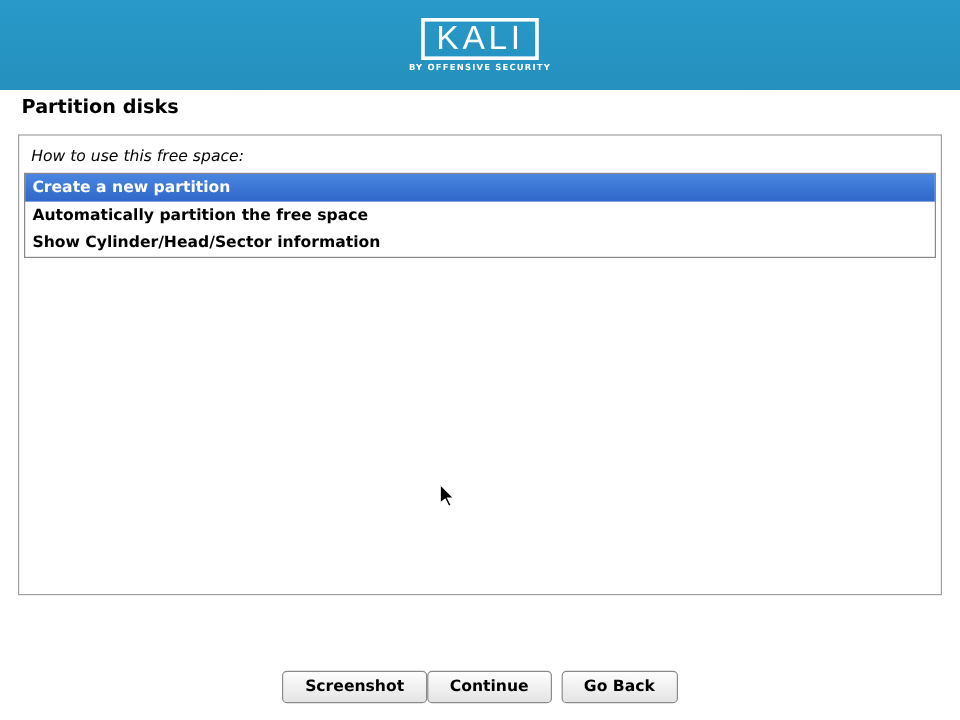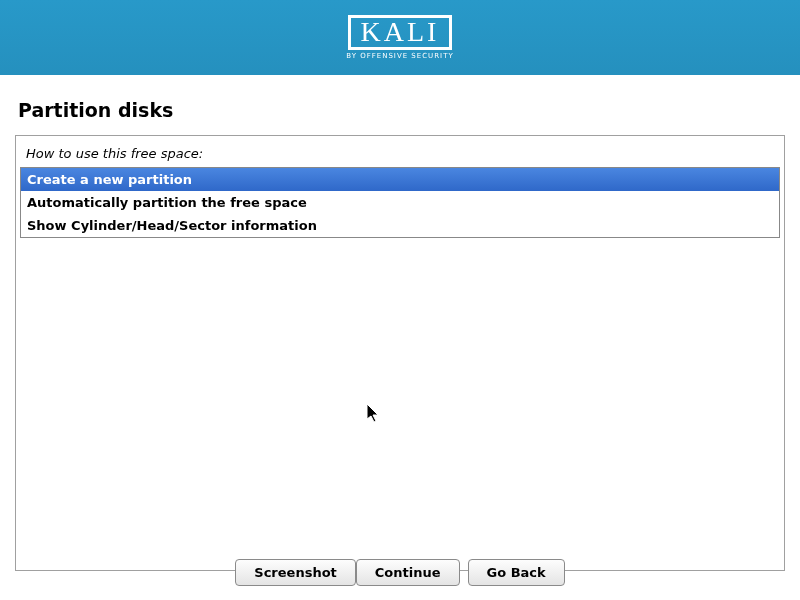--- a/index.html
+++ b/index.html
@@ -25,39 +25,40 @@
       padding: 0px 10px 1px 10px;
       display: inline-block;
       text-align: center;
       line-height: 1;
     }
     .logo-text {
       color: #fff;
       font-weight: 400;
       font-size: 28px;
       letter-spacing: 3px;
-      font-family: Liberation Serif, serif;
+      font-family: Liberation Sans, sans-serif;
     }
     .logo-sub {
       color: #fff;
       font-size: 7px;
       letter-spacing: 1px;
       margin-top: 2px;
       text-align: left;
+      font-weight: bold;
     }
     .page-title {
       font-weight: bold;
-      font-size: 19px;
-      padding: 24px 18px 8px 18px;
+      font-size: 16px;
+      padding: 4px 18px 8px 18px;
       color: #000;
     }
     .main-panel {
       margin: 6px 15px 0 15px;
       border: 1px solid #a0a0a0;
-      height: 436px;
+      height: 384px;
       background: #fff;
     }
     .prompt-text {
       font-style: italic;
       padding: 10px 10px 6px 10px;
       color: #000;
       font-size: 13px;
     }
     .option-list {
       margin: 0 4px;

